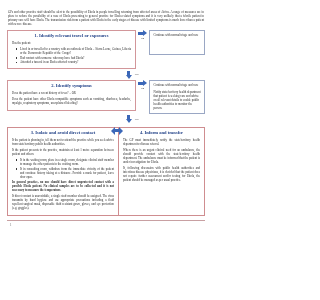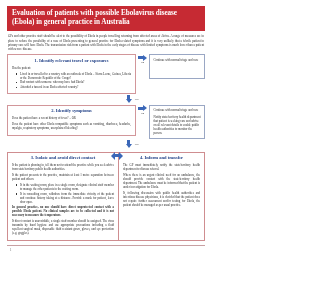--- a/index.html
+++ b/index.html
@@ -259,21 +259,20 @@
     margin-top: 2px;
     margin-left: 3px;
   }
   .relwrap { position: relative; }
 </style>
 </head>
 <body>
 
 <div class="page">
 
-  <div class="title-banner">Evaluation of patients with possible Ebolavirus disease (Ebola) in general practice in Australia</div>
 
   <div class="intro">GPs and other practice staff should be alert to the possibility of Ebola in people travelling returning from affected areas of Africa. A range of measures are in place to reduce the possibility of a case of Ebola presenting to general practice for Ebola related symptoms and it is very unlikely that a febrile patient in primary care will have Ebola. The transmission risk from a patient with Ebola in the early stages of disease with limited symptoms is much lower than a patient with severe disease.</div>
 
   <div class="flow">
 
     <div class="row">
 
       <div class="left-col">
         <div class="stepbox pinkish">
           <div class="step-title">1. Identify relevant travel or exposures</div>

